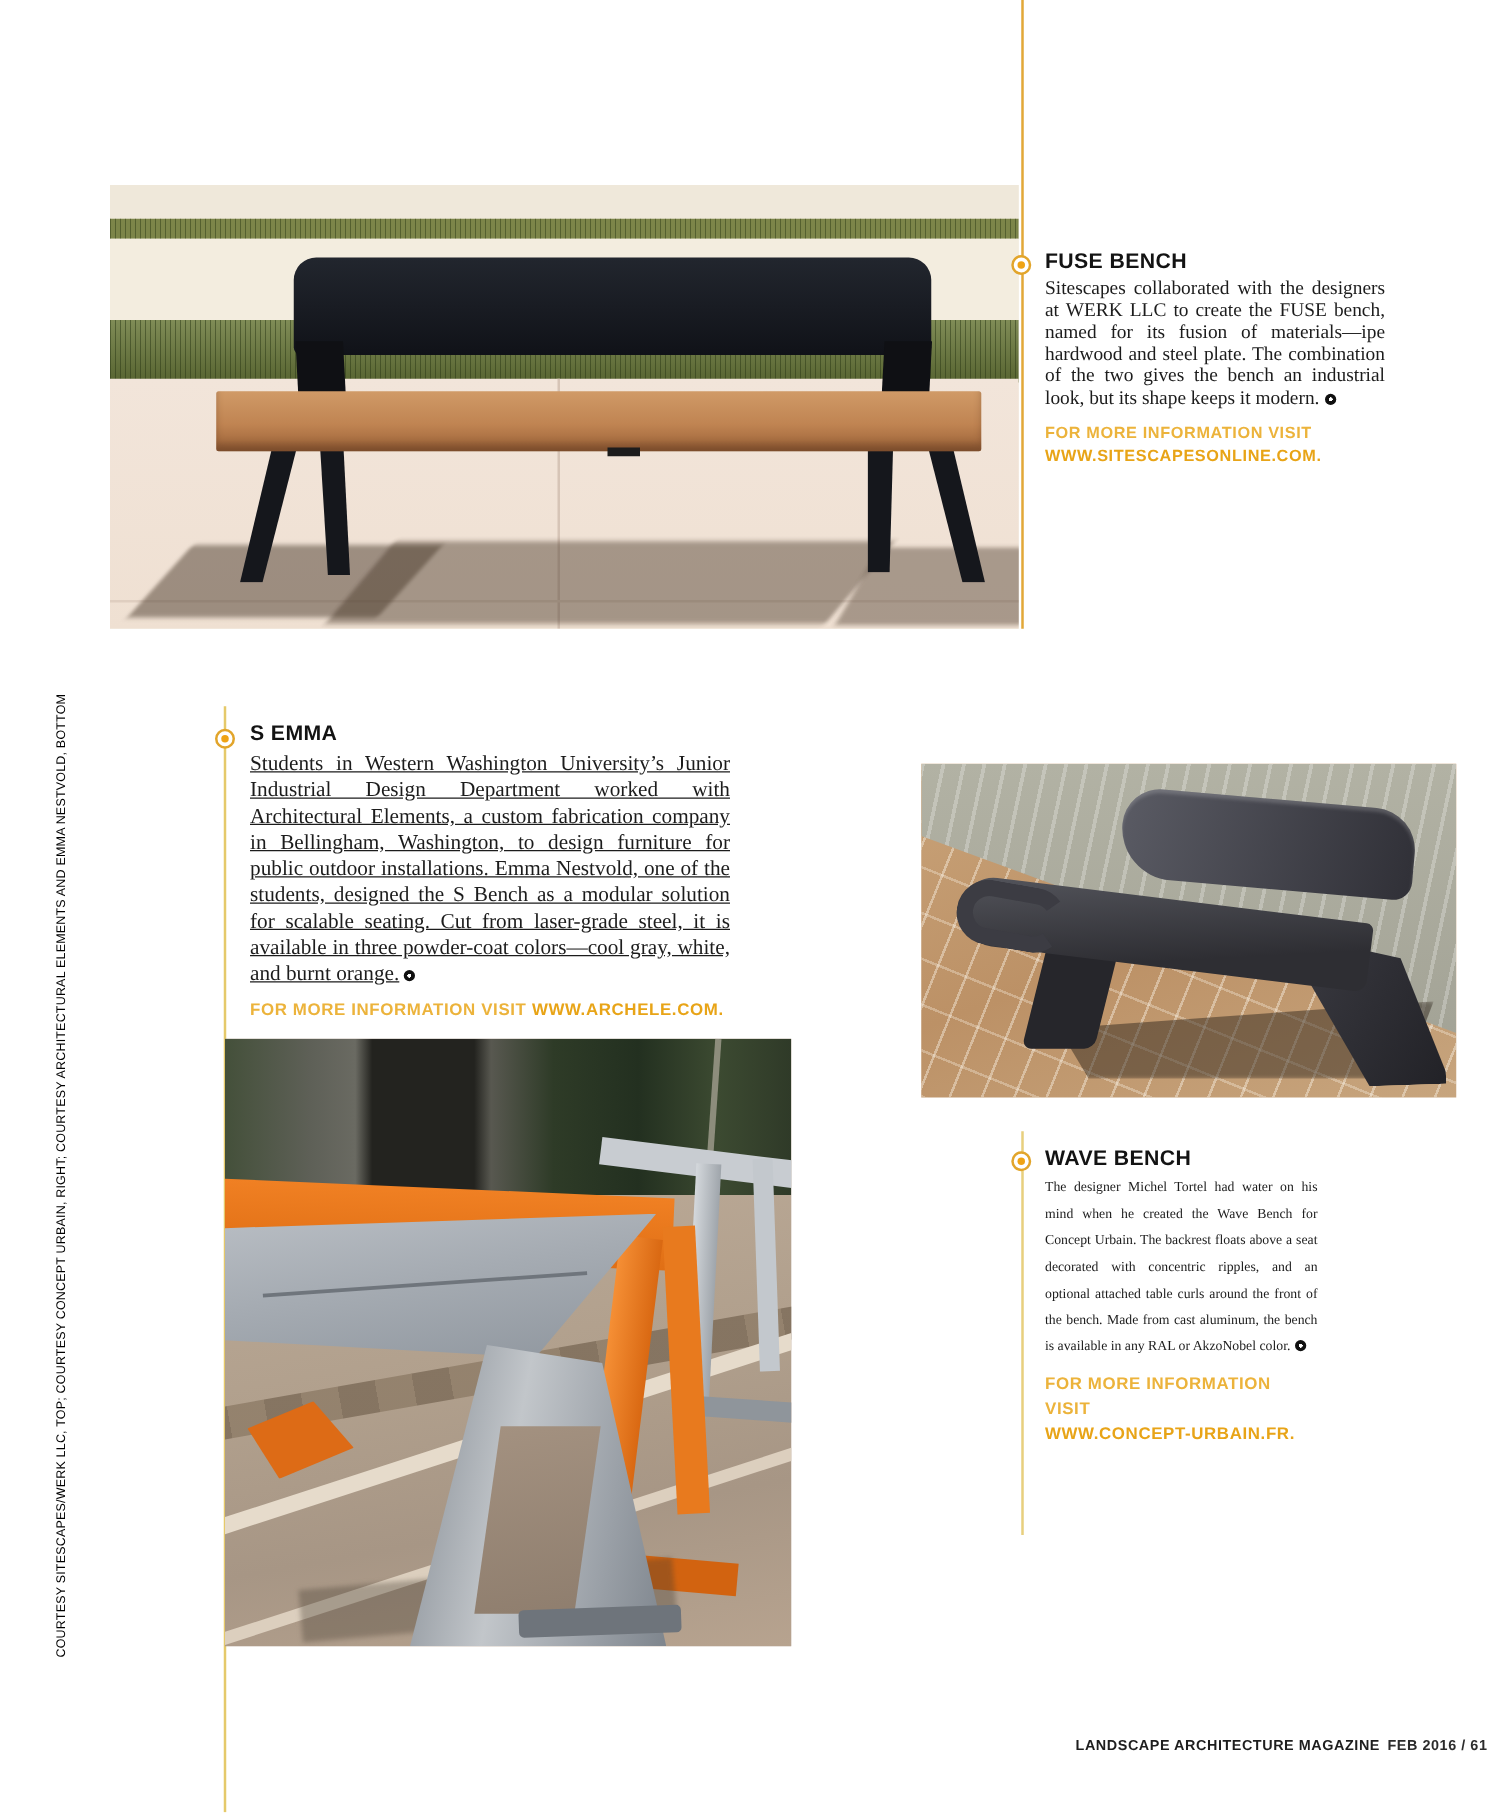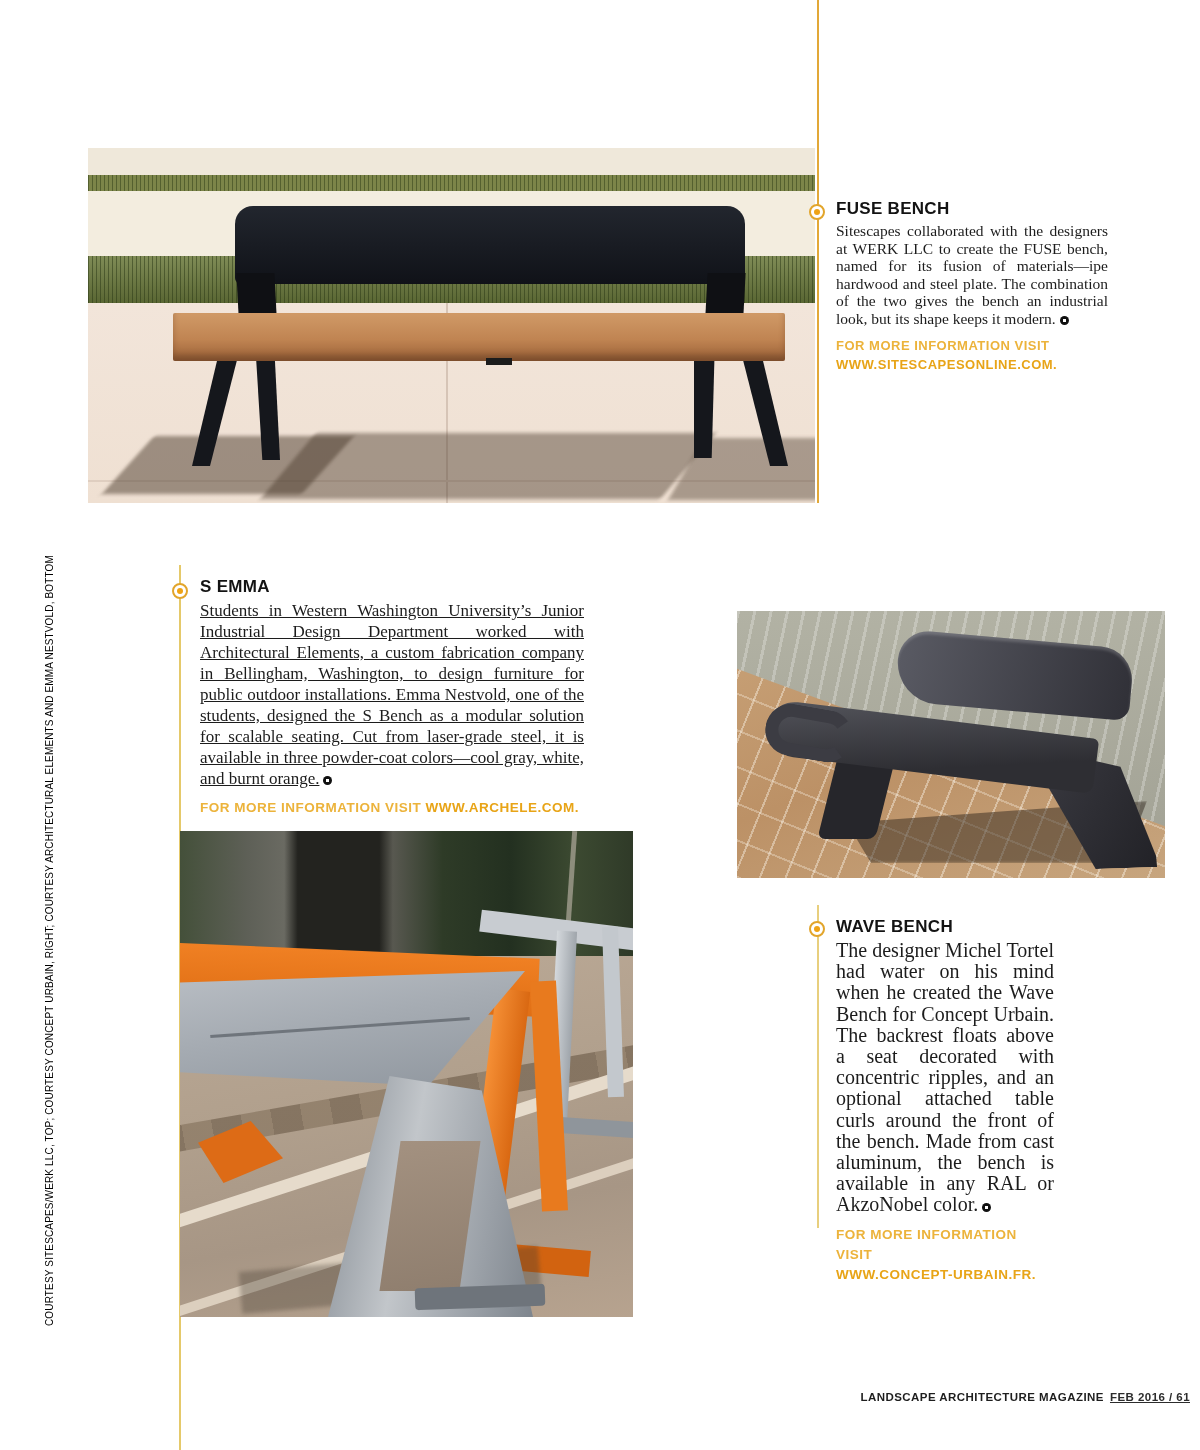--- a/index.html
+++ b/index.html
@@ -20,36 +20,36 @@
   .article{position:absolute;}
   .article h3{margin:0 0 5px 0;font-size:17px;font-weight:700;color:#131313;
               letter-spacing:.3px;line-height:17px;font-family:"Liberation Sans",sans-serif;}
   .article .body{font-family:"Liberation Serif",serif;color:#1c1c1c;
                  text-align:justify;}
   .a-fuse{left:836px;top:200px;width:272px;}
   .a-fuse .body{font-size:15.5px;line-height:17.5px;}
   .a-s{left:200px;top:578px;width:384px;}
   .a-s .body{font-size:17px;line-height:21px;text-decoration:underline;}
   .a-wave{left:836px;top:918px;width:218px;}
-  .a-wave .body{font-size:20px;line-height:21.2px;}
+  .a-wave .body{font-size:11px;line-height:21.2px;}
   .endmark{display:inline-block;width:9px;height:9px;border-radius:50%;margin-left:4px;
            background:radial-gradient(circle at 50% 50%, #ffffff 0 1.6px, #101010 1.7px 100%);
            vertical-align:-1px;}
   .info{margin-top:9px;font-weight:700;letter-spacing:.5px;color:#ECB33B;}
   .a-fuse .info{font-size:13px;line-height:19px;}
   .a-s .info{font-size:13.5px;line-height:19px;}
   .a-wave .info{font-size:13.5px;line-height:20px;}
   .info .link{color:#E8A417;}
   .info.stacked .link{display:block;}
 
   
   .footer{position:absolute;top:1391px;right:10px;font-size:11.5px;letter-spacing:.45px;
           color:#1e1e1e;white-space:nowrap;}
   .footer .mag{font-weight:700;}
-  .footer .issue{font-weight:600;color:#2c2c2c;margin-left:6px;text-decoration:underline;}
+  .footer .issue{font-weight:600;color:#2c2c2c;margin-left:6px;}
   .credit{position:absolute;left:44px;top:1326px;transform:rotate(-90deg);
           transform-origin:0 0;white-space:nowrap;font-size:10px;letter-spacing:.15px;
           color:#000;}
 
   
   .photo{position:absolute;overflow:hidden;}
   .photo *{position:absolute;}
 
   
   .p-fuse{left:88px;top:148px;width:727px;height:355px;background:#F2ECDF;}

